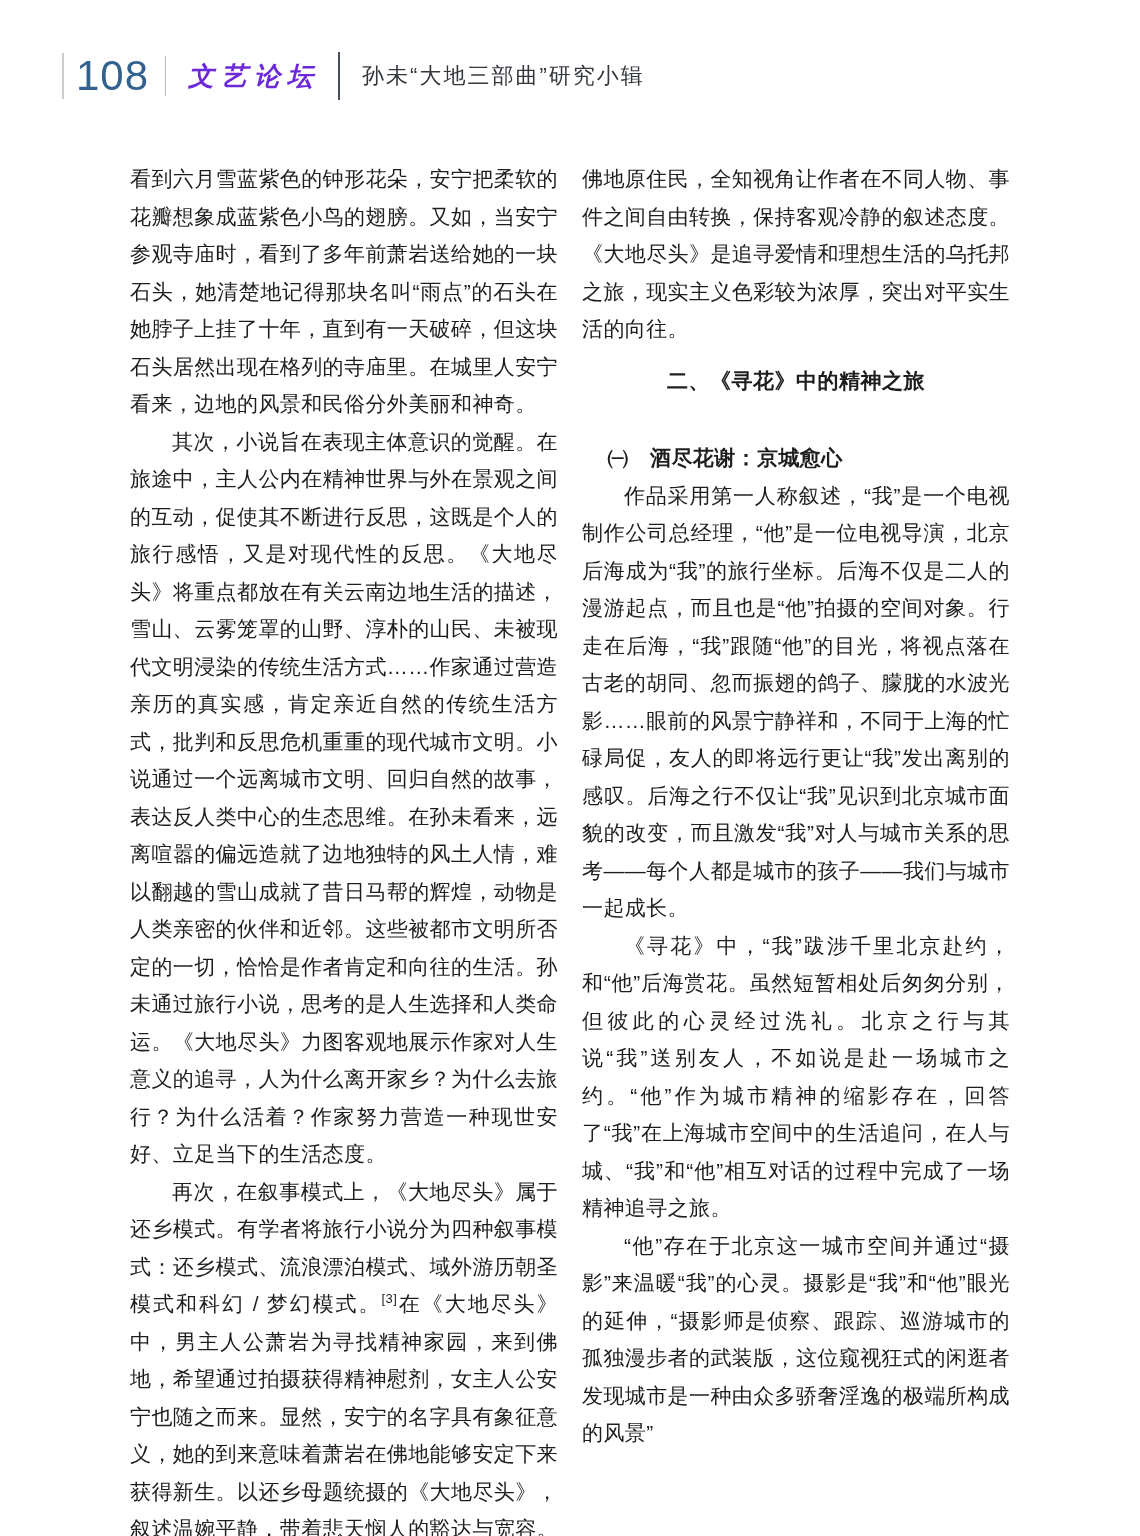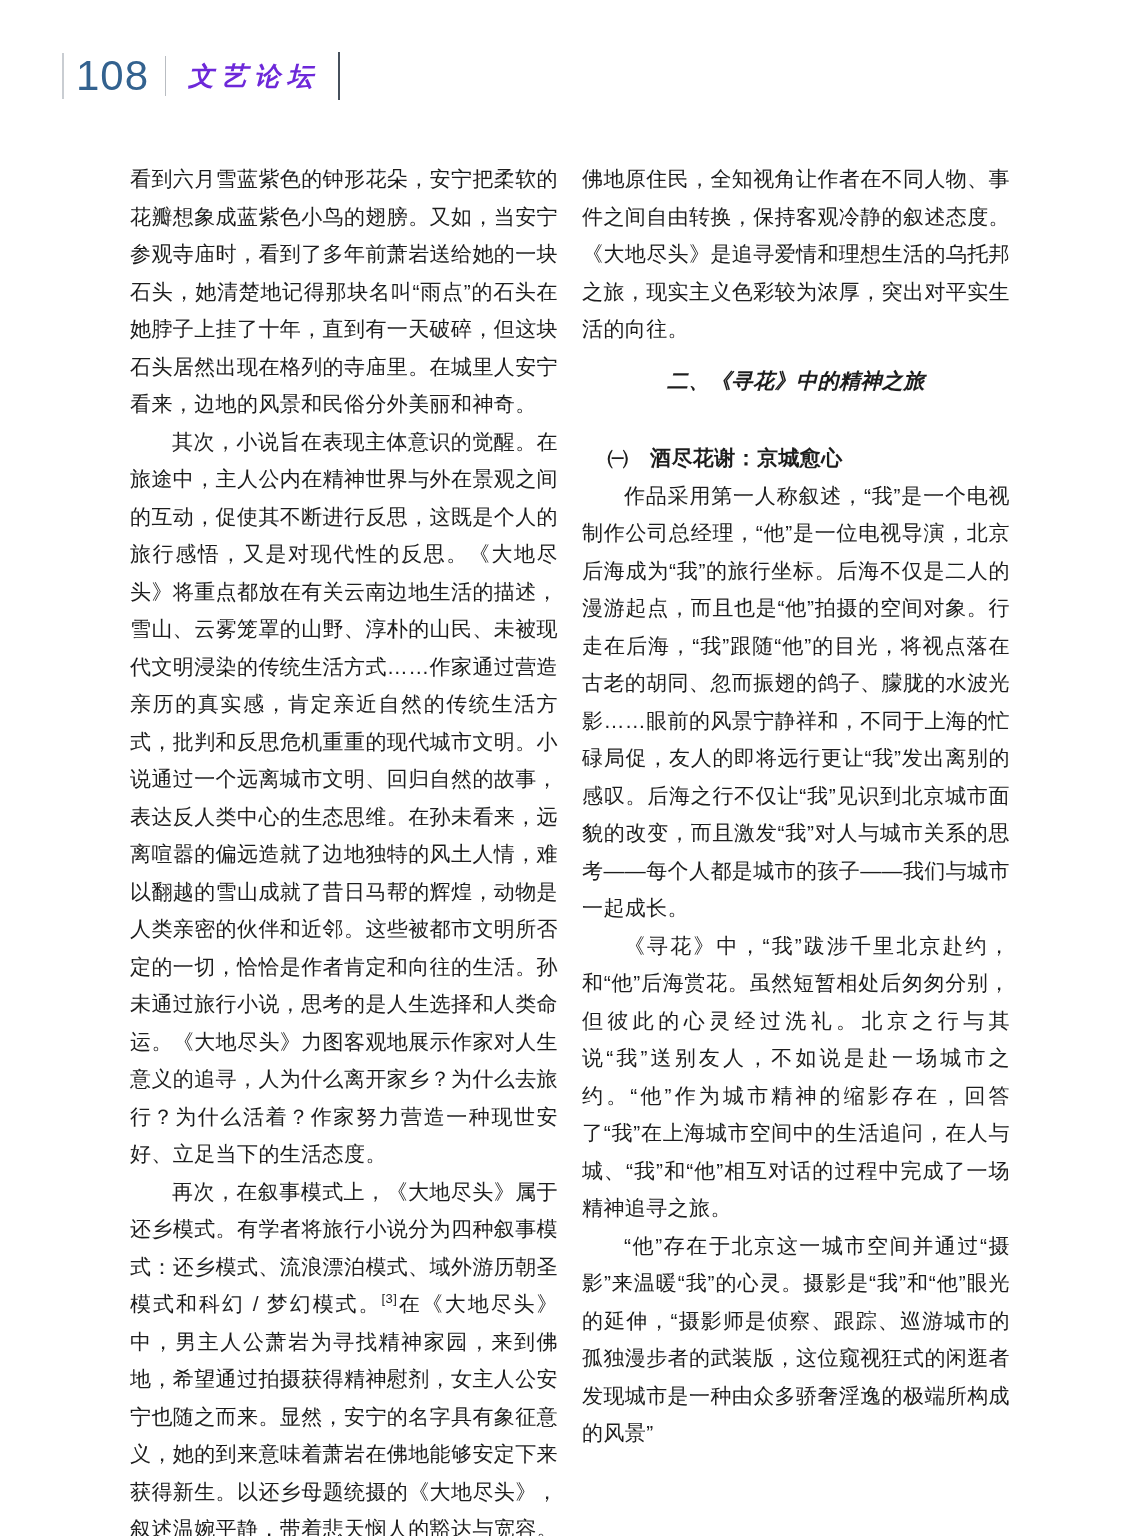--- a/index.html
+++ b/index.html
@@ -60,21 +60,20 @@
     text-align: justify;
     letter-spacing: 0.4px;
   }
   .col p { margin: 0; }
   .col p.indent { text-indent: 2em; }
   .sec-heading {
     font-weight: bold;
     text-align: center;
     margin: 14px 0 10px 0;
     letter-spacing: 0.5px;
-    font-style: italic;
   }
   .sub-heading {
     font-weight: bold;
     text-indent: 1.2em;
     margin-top: 40px;
   }
   sup.fnote {
     font-size: 13px;
     line-height: 0;
     vertical-align: super;
@@ -94,20 +93,21 @@
 </style>
 </head>
 <body>
 
 <div class="header">
   <div class="edge-rule"></div>
   <div class="page-number">108</div>
   <div class="rule-light"></div>
   <div class="journal-name">文艺论坛</div>
   <div class="rule-dark"></div>
+  <div class="section-title">孙未“大地三部曲”研究小辑</div>
 </div>
 
 <div class="columns">
 
   <div class="col">
     <p>看到六月雪蓝紫色的钟形花朵，安宁把柔软的花瓣想象成蓝紫色小鸟的翅膀。又如，当安宁参观寺庙时，看到了多年前萧岩送给她的一块石头，她清楚地记得那块名叫“雨点”的石头在她脖子上挂了十年，直到有一天破碎，但这块石头居然出现在格列的寺庙里。在城里人安宁看来，边地的风景和民俗分外美丽和神奇。</p>
     <p class="indent">其次，小说旨在表现主体意识的觉醒。在旅途中，主人公内在精神世界与外在景观之间的互动，促使其不断进行反思，这既是个人的旅行感悟，又是对现代性的反思。《大地尽头》将重点都放在有关云南边地生活的描述，雪山、云雾笼罩的山野、淳朴的山民、未被现代文明浸染的传统生活方式……作家通过营造亲历的真实感，肯定亲近自然的传统生活方式，批判和反思危机重重的现代城市文明。小说通过一个远离城市文明、回归自然的故事，表达反人类中心的生态思维。在孙未看来，远离喧嚣的偏远造就了边地独特的风土人情，难以翻越的雪山成就了昔日马帮的辉煌，动物是人类亲密的伙伴和近邻。这些被都市文明所否定的一切，恰恰是作者肯定和向往的生活。孙未通过旅行小说，思考的是人生选择和人类命运。《大地尽头》力图客观地展示作家对人生意义的追寻，人为什么离开家乡？为什么去旅行？为什么活着？作家努力营造一种现世安好、立足当下的生活态度。</p>
     <p class="indent"><span>再次，在叙事模式上，《大地尽头》属于还乡模式。有学者将旅行小说分为四种叙事模式：还乡模式、流浪漂泊模式、域外游历朝圣模式和科幻 / 梦幻模式。</span><sup class="fnote">[3]</sup><span>在《大地尽头》中，男主人公萧岩为寻找精神家园，来到佛地，希望通过拍摄获得精神慰剂，女主人公安宁也随之而来。显然，安宁的名字具有象征意义，她的到来意味着萧岩在佛地能够安定下来获得新生。以还乡母题统摄的《大地尽头》，叙述温婉平静，带着悲天悯人的豁达与宽容。</span></p>
 
   </div>

